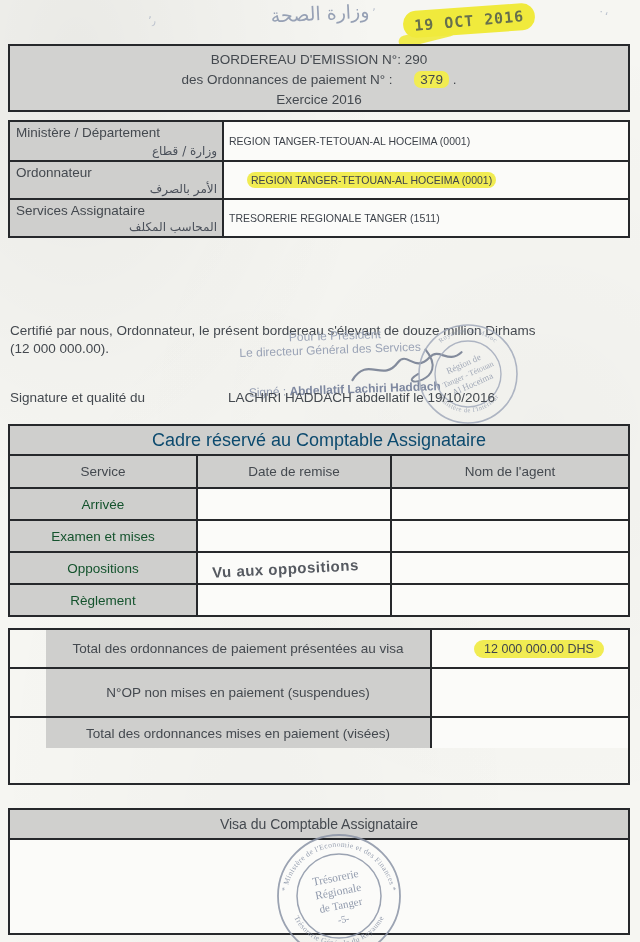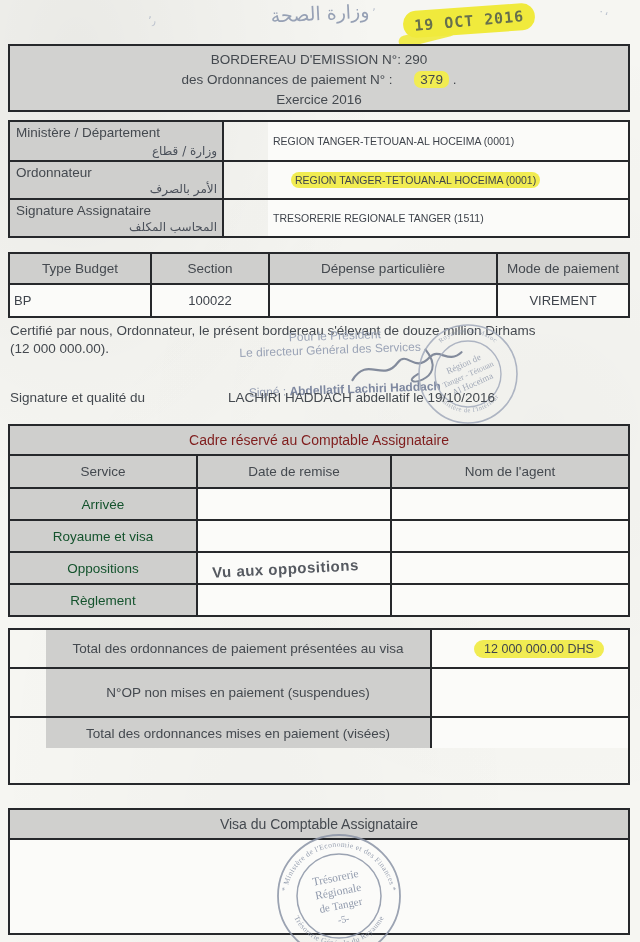--- a/index.html
+++ b/index.html
@@ -29,21 +29,21 @@
 
   
   .header-box{position:absolute;left:8px;top:44px;width:618px;height:60px;
     background:#d2d2d0;border:2px solid #26282b;text-align:center;
     padding-top:4px;font-size:13.5px;line-height:20px;color:#44494f;}
   .hl{background:#f1ec52;padding:1px 6px;border-radius:7px;margin-left:18px;}
 
   
   .parties{position:absolute;left:8px;top:120px;width:618px;height:114px;
     border:2px solid #26282b;display:grid;grid-template-rows:1fr 1fr 1fr;}
-  .p-row{display:grid;grid-template-columns:214px 1fr;gap:44px;}
+  .p-row{display:grid;grid-template-columns:214px 1fr;}
   .p-row + .p-row{border-top:2px solid #26282b;}
   .p-label{background:#cfcfcd;border-right:2px solid #26282b;position:relative;
     padding:3px 6px;font-size:13.5px;color:#44494f;}
   .p-label .arabic{position:absolute;right:5px;bottom:2px;font-size:12px;color:#4a505a;}
   .p-value{background:#fbfbf9;display:flex;align-items:center;padding-left:5px;
     font-size:10.5px;color:#3e434b;}
   .p-value .hl{padding:2px 4px;border-radius:8px;}
 
   
   .budget{position:absolute;left:8px;top:252px;width:618px;height:62px;
@@ -74,21 +74,21 @@
   .seal-treasury{left:274px;top:831px;}
 
   
   .sigline-label{position:absolute;left:10px;top:390px;font-size:13.5px;color:#44494f;}
   .sigline-value{position:absolute;left:228px;top:390px;font-size:13.5px;color:#44494f;}
 
   
   .cadre{position:absolute;left:8px;top:424px;width:618px;height:189px;
     border:2px solid #26282b;display:grid;grid-template-rows:30px 31px 1fr 1fr 1fr 1fr;}
   .c-title{background:#cfcfcd;display:flex;align-items:center;justify-content:center;
-    font-size:14px;color:#7f1d1d;border-bottom:2px solid #26282b;}
+    font-size:18px;color:#0c4a6e;border-bottom:2px solid #26282b;}
   .c-row{display:grid;grid-template-columns:188px 194px 1fr;}
   .c-row + .c-row{border-top:2px solid #26282b;}
   .c-cell{display:flex;align-items:center;justify-content:center;font-size:13.5px;
     border-right:2px solid #26282b;position:relative;}
   .c-cell:last-child{border-right:none;}
   .c-row.head .c-cell{background:#cfcfcd;color:#44494f;}
   .c-row.data .c-cell:first-child{background:#cfcfcd;color:#14532d;}
   .c-row.data .c-cell{background:#fbfbf9;}
   .vu-stamp{position:absolute;left:14px;top:7px;font-weight:bold;font-size:15px;
     letter-spacing:.5px;color:#565a61;transform:rotate(-3deg);white-space:nowrap;}
@@ -148,43 +148,29 @@
       <div class="p-label">
         <span>Ordonnateur</span>
         <span class="arabic">الأمر بالصرف</span>
       </div>
       <div class="p-value">
         <span class="hl">REGION TANGER-TETOUAN-AL HOCEIMA (0001)</span>
       </div>
     </div>
     <div class="p-row">
       <div class="p-label">
-        <span>Signature Assignataire</span>
+        <span>Services Assignataire</span>
         <span class="arabic">المحاسب المكلف</span>
       </div>
       <div class="p-value">
         <span>TRESORERIE REGIONALE TANGER (1511)</span>
       </div>
     </div>
   </div>
 
-  <div class="budget">
-    <div class="b-row head">
-      <div class="b-cell">Type Budget</div>
-      <div class="b-cell">Section</div>
-      <div class="b-cell">Dépense particulière</div>
-      <div class="b-cell">Mode de paiement</div>
-    </div>
-    <div class="b-row data">
-      <div class="b-cell">BP</div>
-      <div class="b-cell">100022</div>
-      <div class="b-cell"></div>
-      <div class="b-cell">VIREMENT</div>
-    </div>
-  </div>
 
   <div class="cert">
     <div>Certifié par nous, Ordonnateur, le présent bordereau s'élevant de douze million Dirhams</div>
     <div>(12 000 000.00).</div>
   </div>
 
   <div class="officer-stamp">
     <div class="os-l1">Pour le Président</div>
     <div class="os-l2">Le directeur Général des Services</div>
     <svg class="sig-svg" width="130" height="48" viewBox="0 0 130 48">
@@ -223,21 +209,21 @@
       <div class="c-cell">Service</div>
       <div class="c-cell">Date de remise</div>
       <div class="c-cell">Nom de l'agent</div>
     </div>
     <div class="c-row data">
       <div class="c-cell">Arrivée</div>
       <div class="c-cell"></div>
       <div class="c-cell"></div>
     </div>
     <div class="c-row data">
-      <div class="c-cell">Royaume et visa</div>
+      <div class="c-cell">Examen et mises</div>
       <div class="c-cell"></div>
       <div class="c-cell"></div>
     </div>
     <div class="c-row data">
       <div class="c-cell">Oppositions</div>
       <div class="c-cell">
         <span class="vu-stamp">Vu aux oppositions</span>
       </div>
       <div class="c-cell"></div>
     </div>

